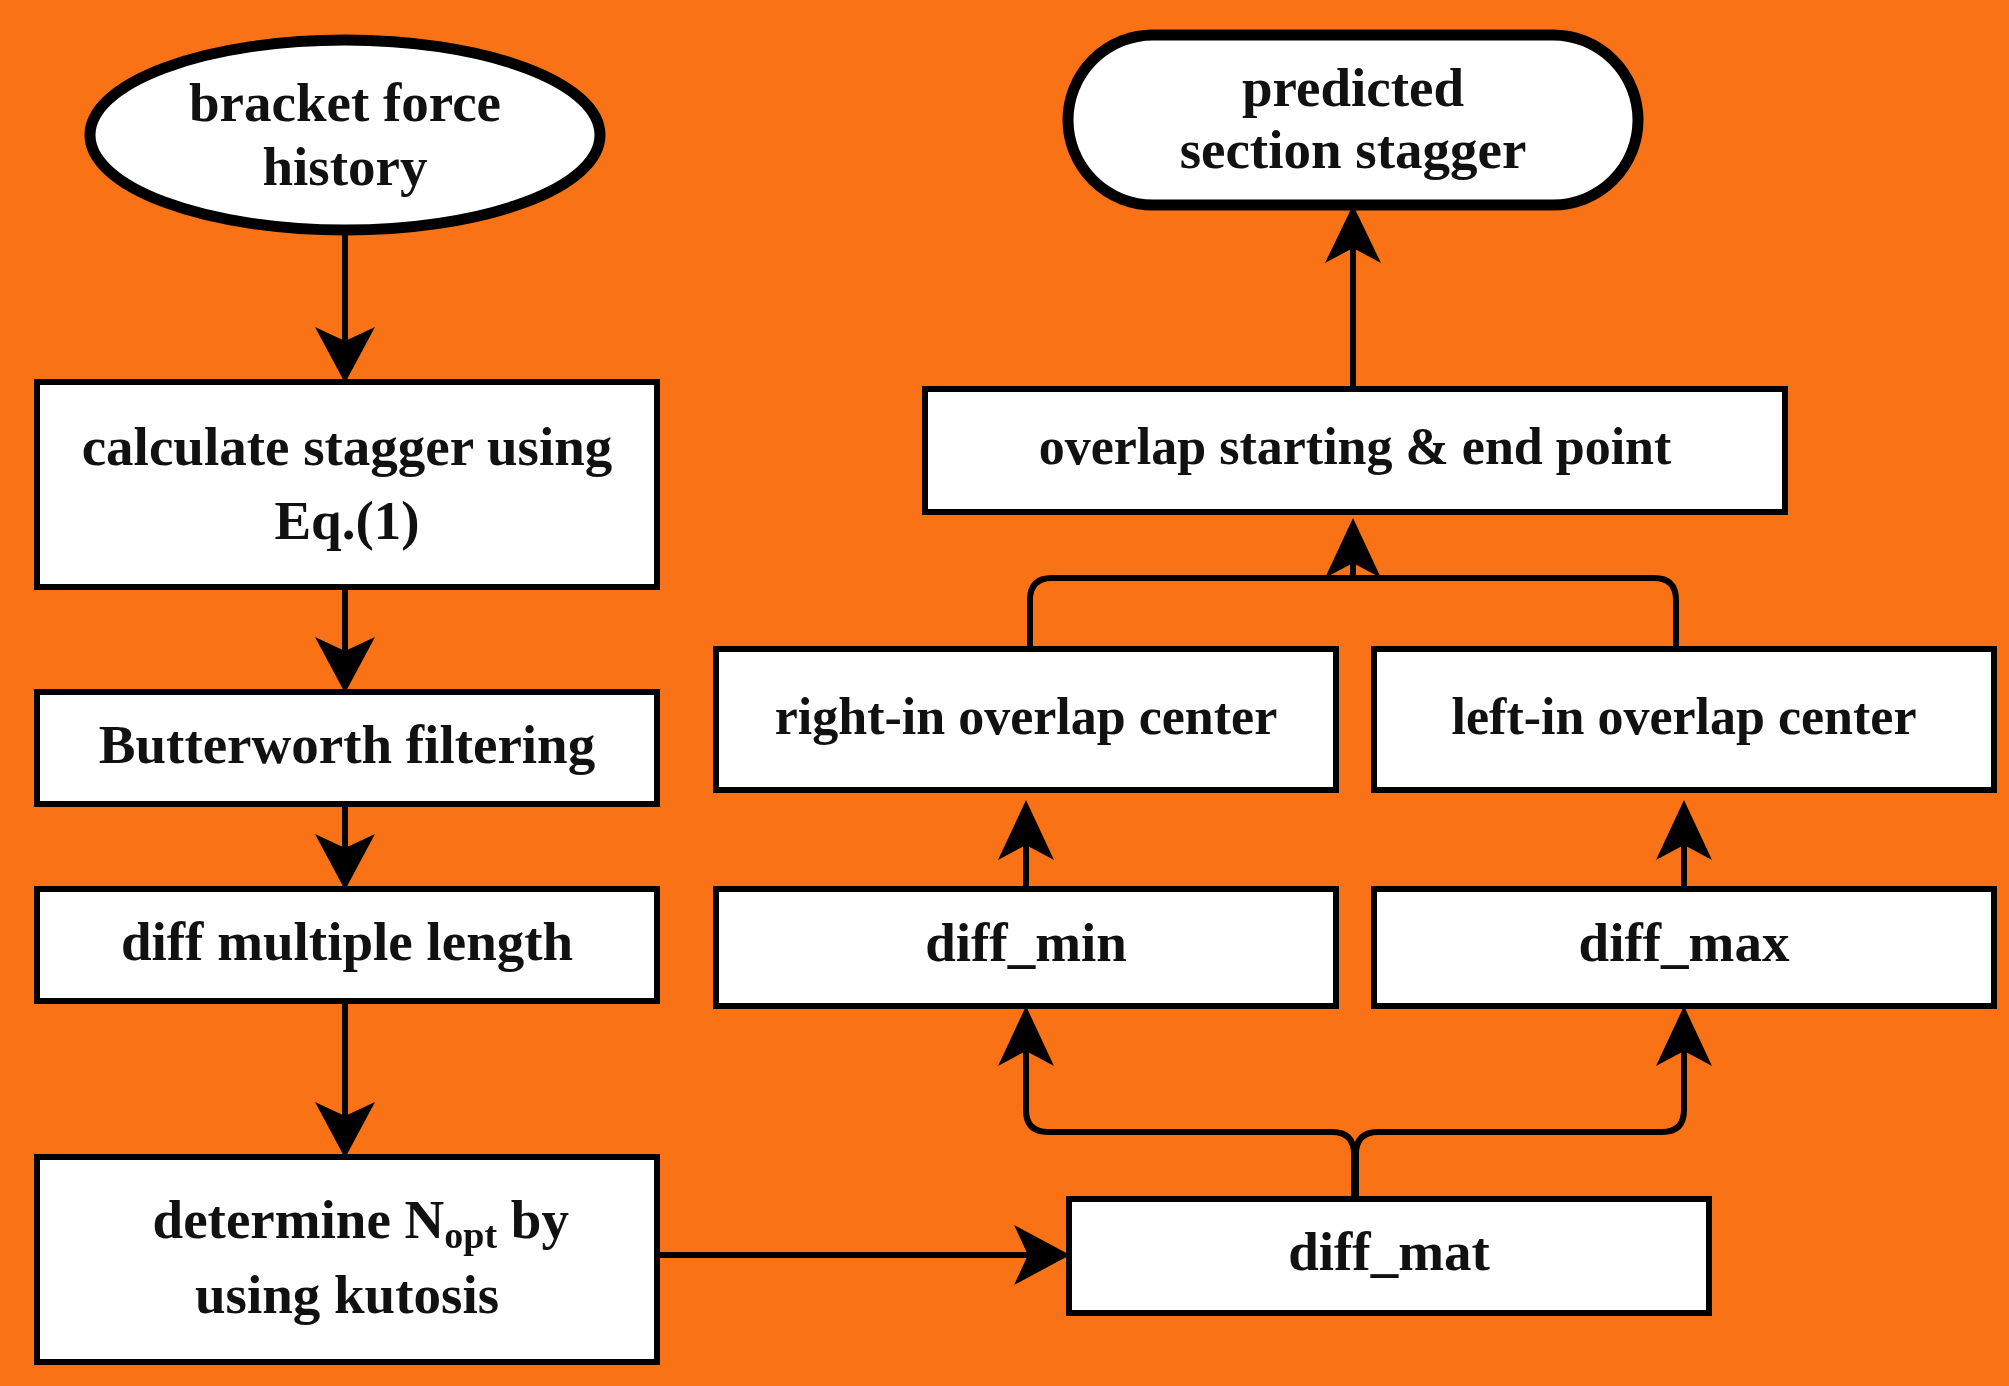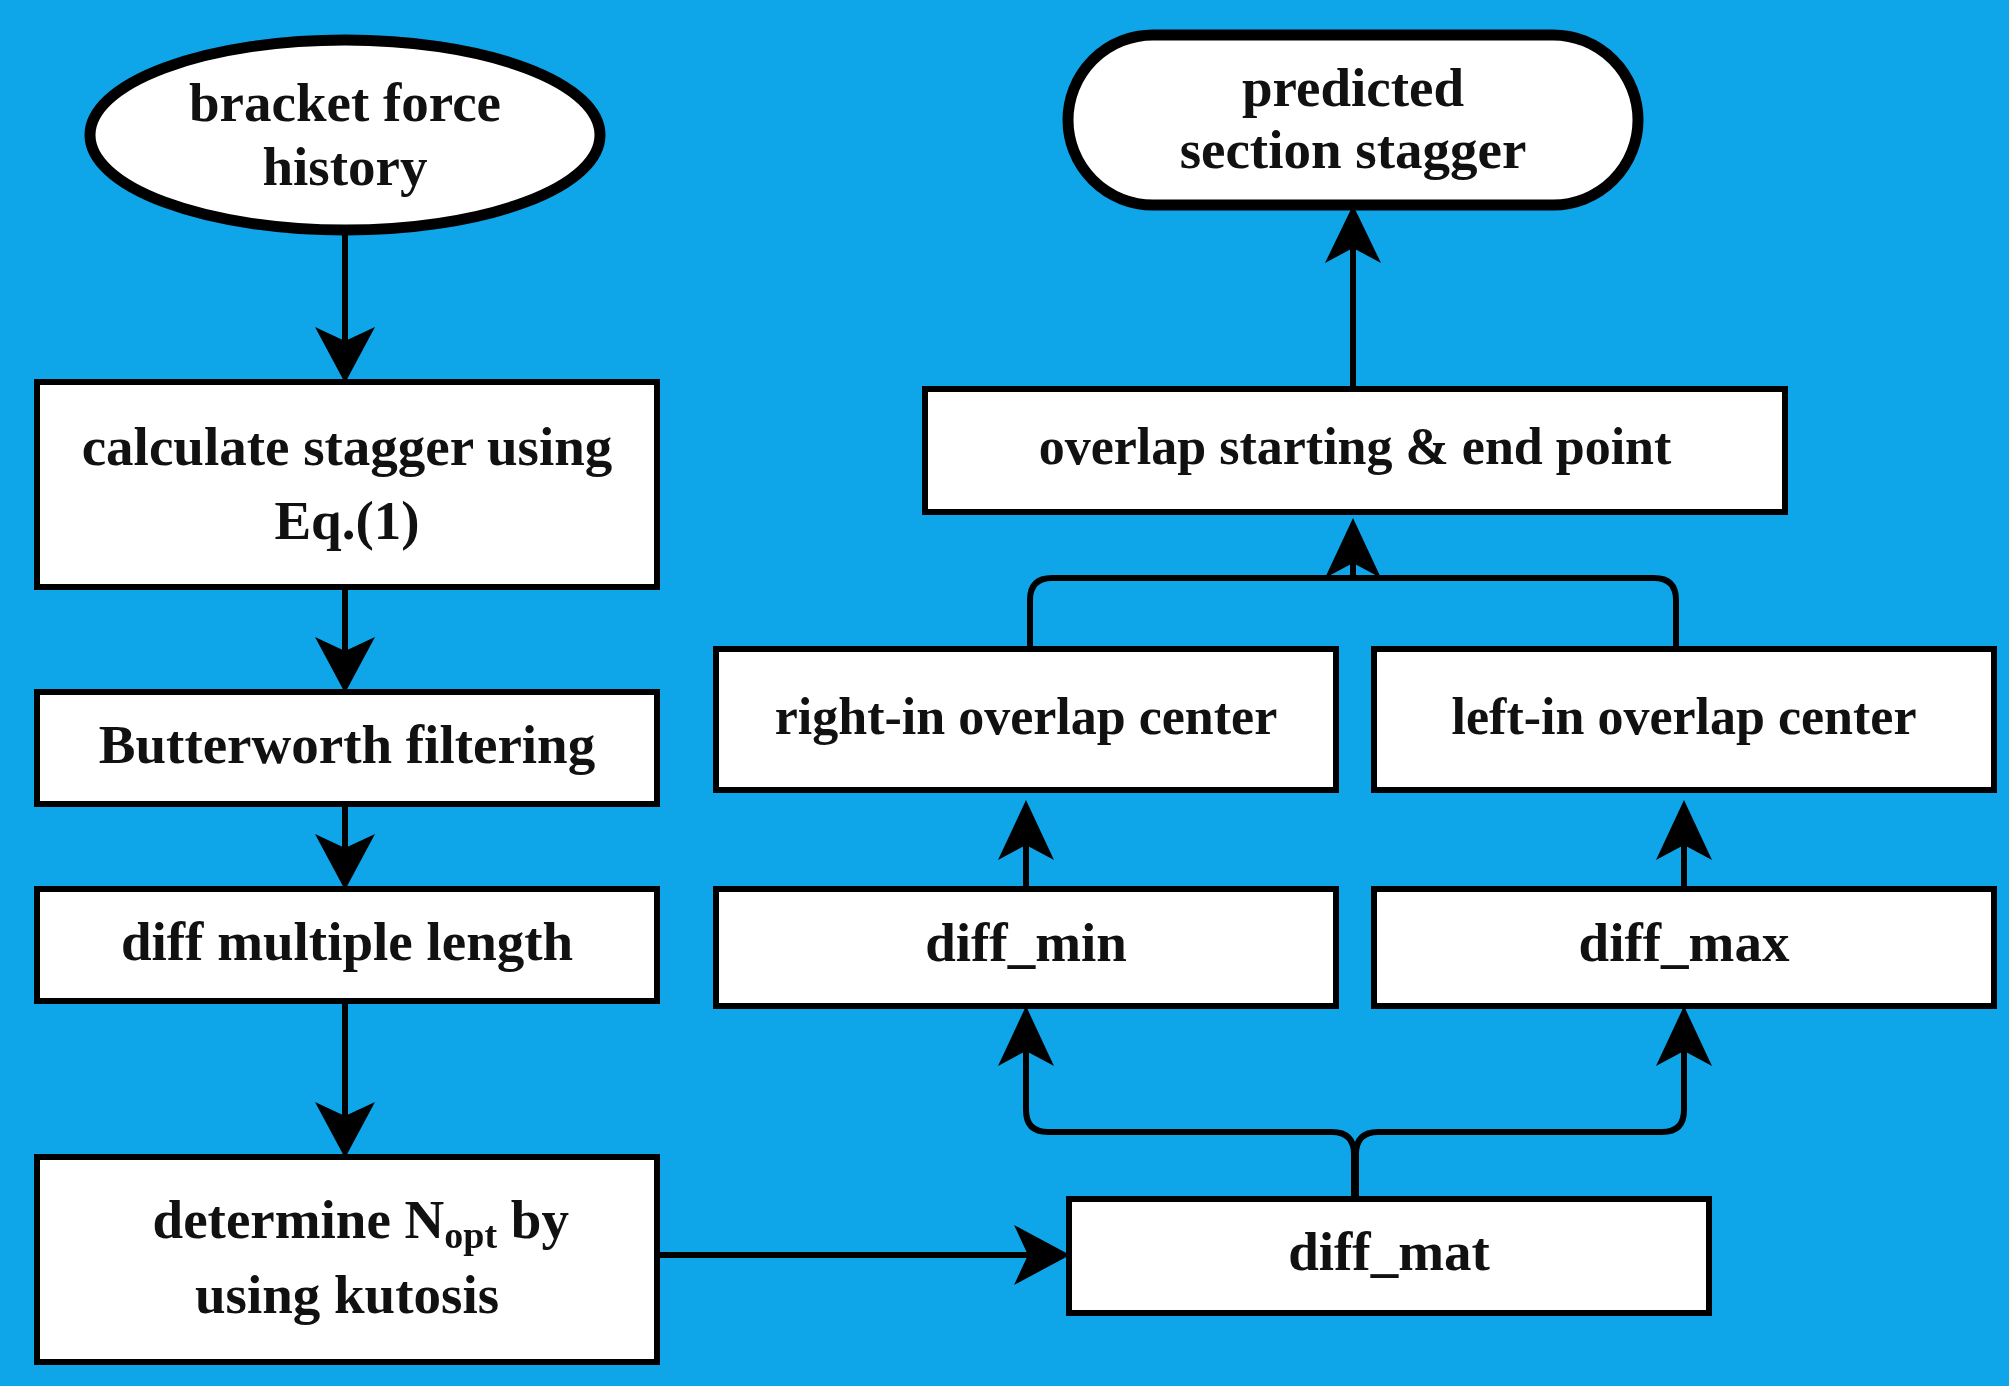--- a/index.html
+++ b/index.html
@@ -10,21 +10,21 @@
   body {
     width: 2009px;
     height: 1386px;
     overflow: hidden;
     font-family: "Liberation Serif", "DejaVu Serif", serif;
   }
   #flow-root {
     position: relative;
     width: 2009px;
     height: 1386px;
-    background: #0ea5e9;
+    background: #f97316;
   }
   svg#flow-svg {
     position: absolute;
     top: 0;
     left: 0;
     width: 2009px;
     height: 1386px;
     display: block;
   }
   .node-shape {

